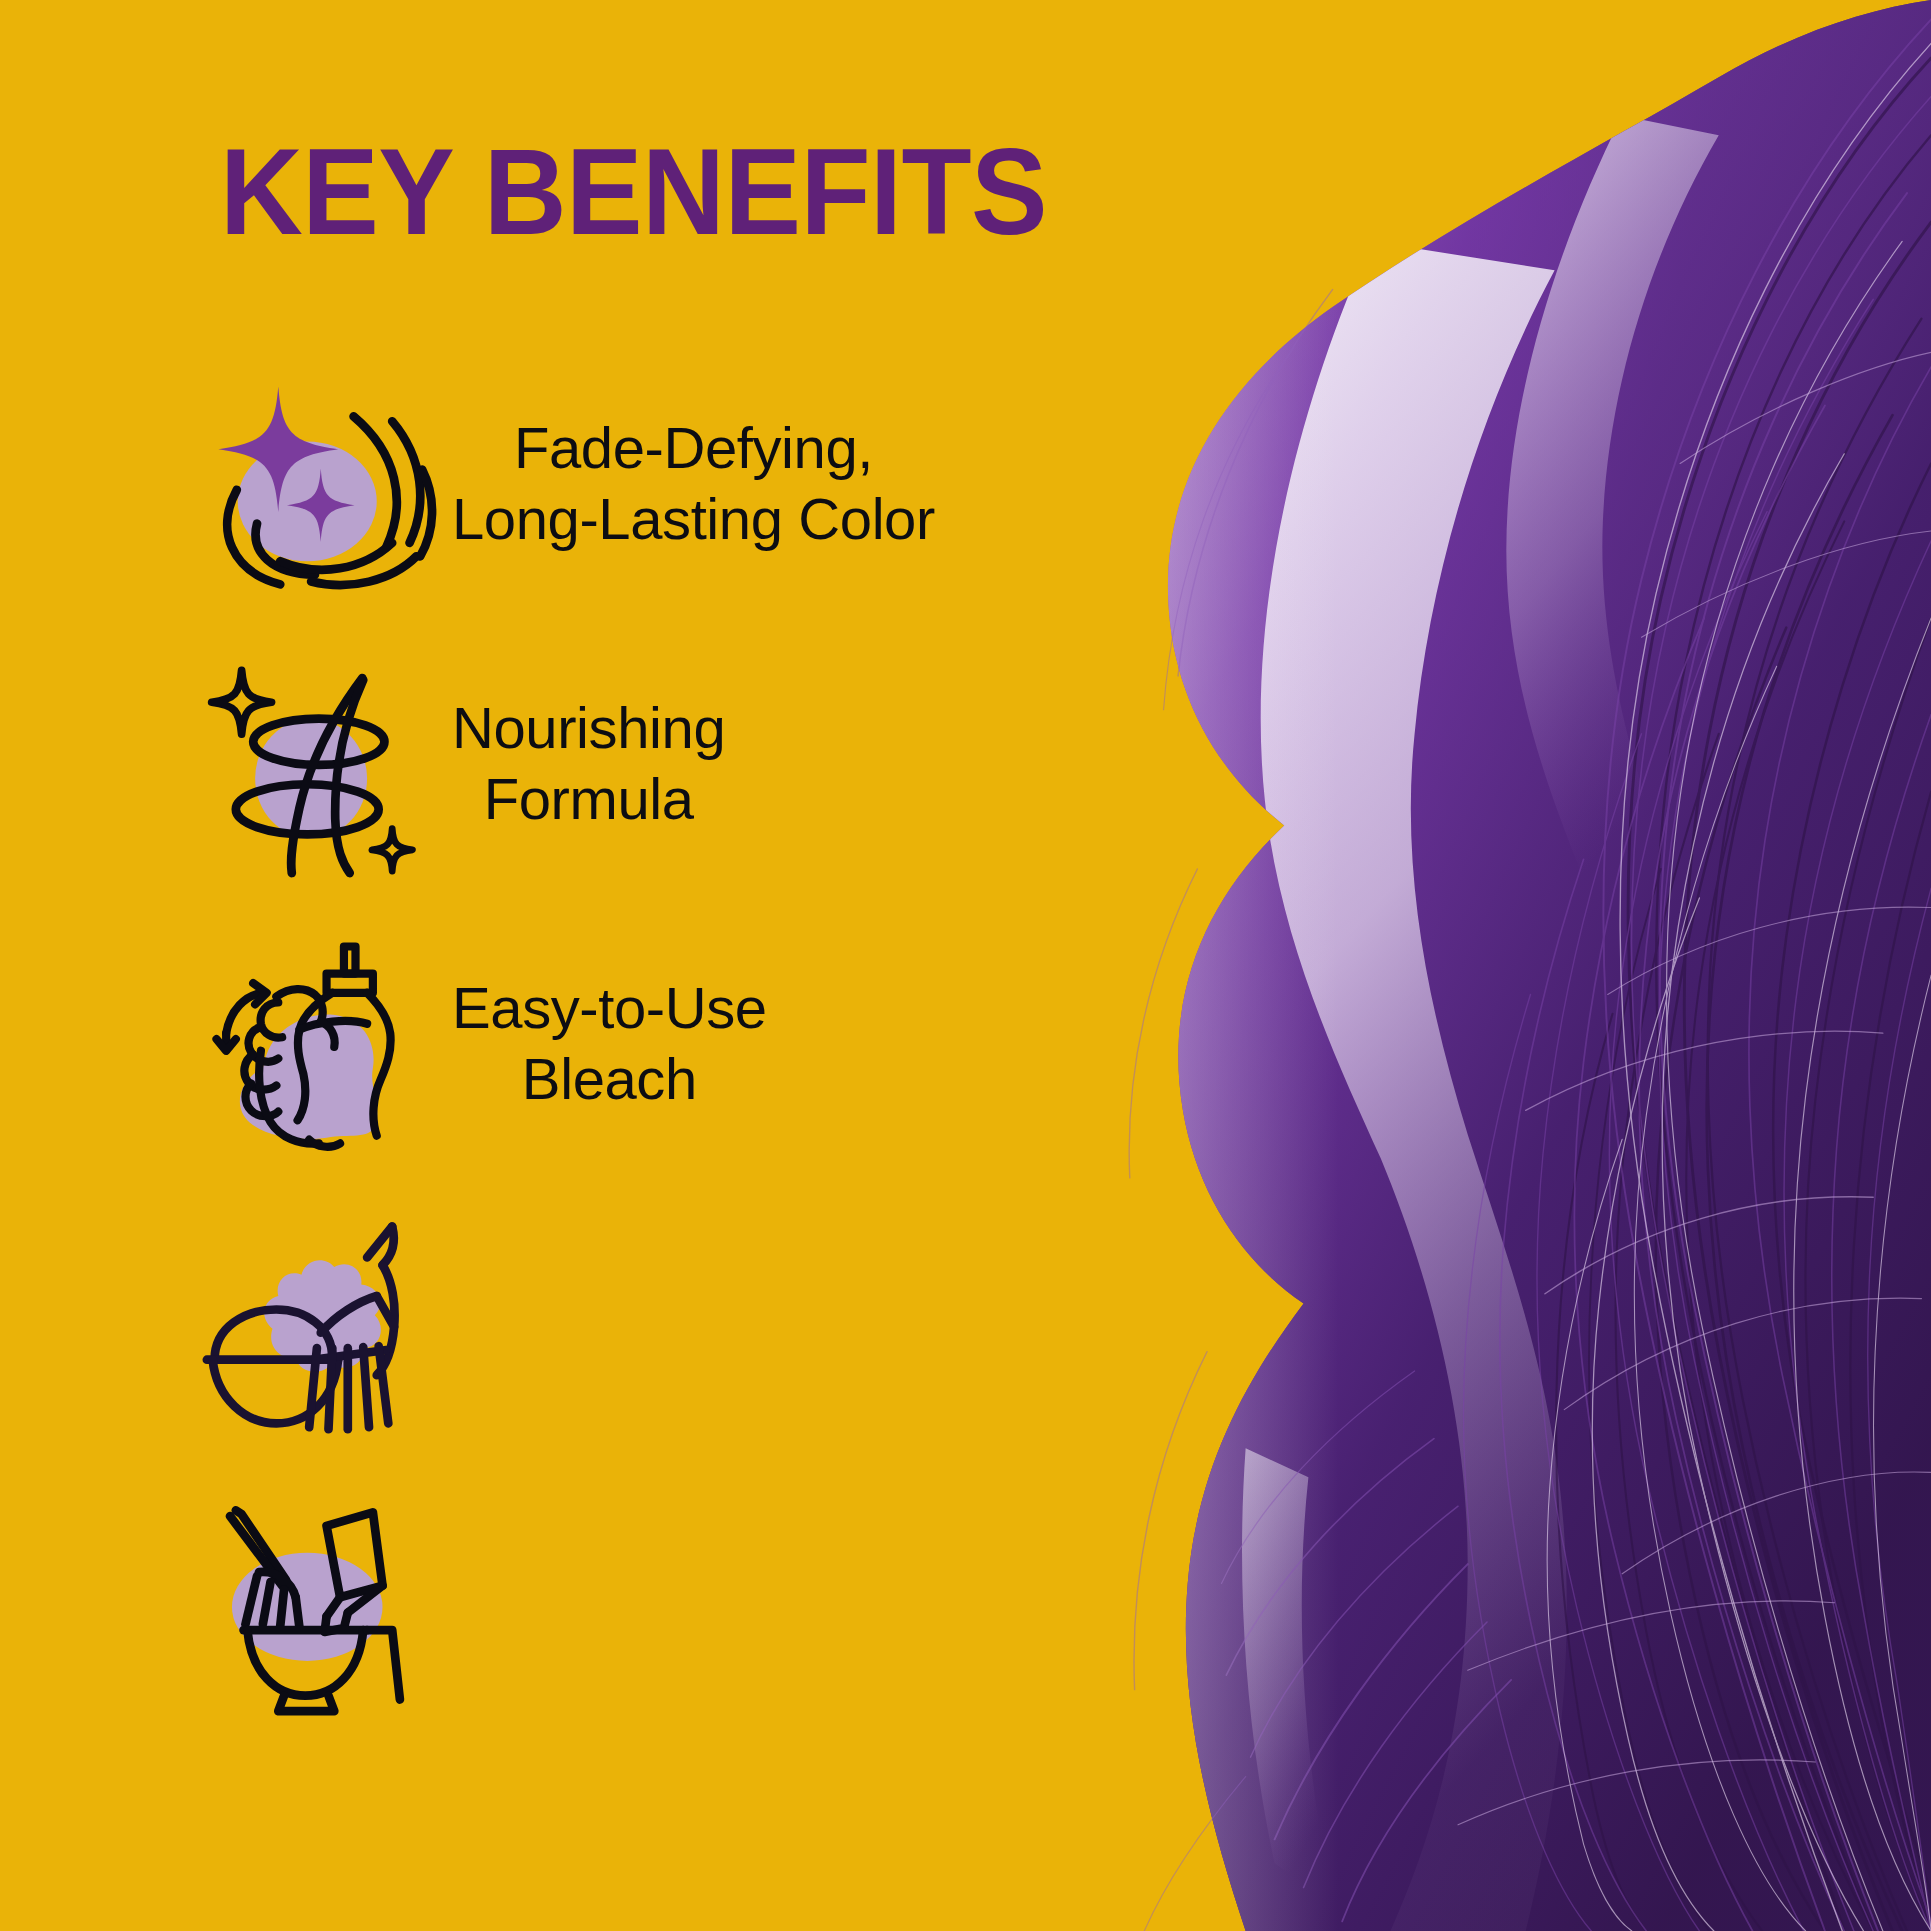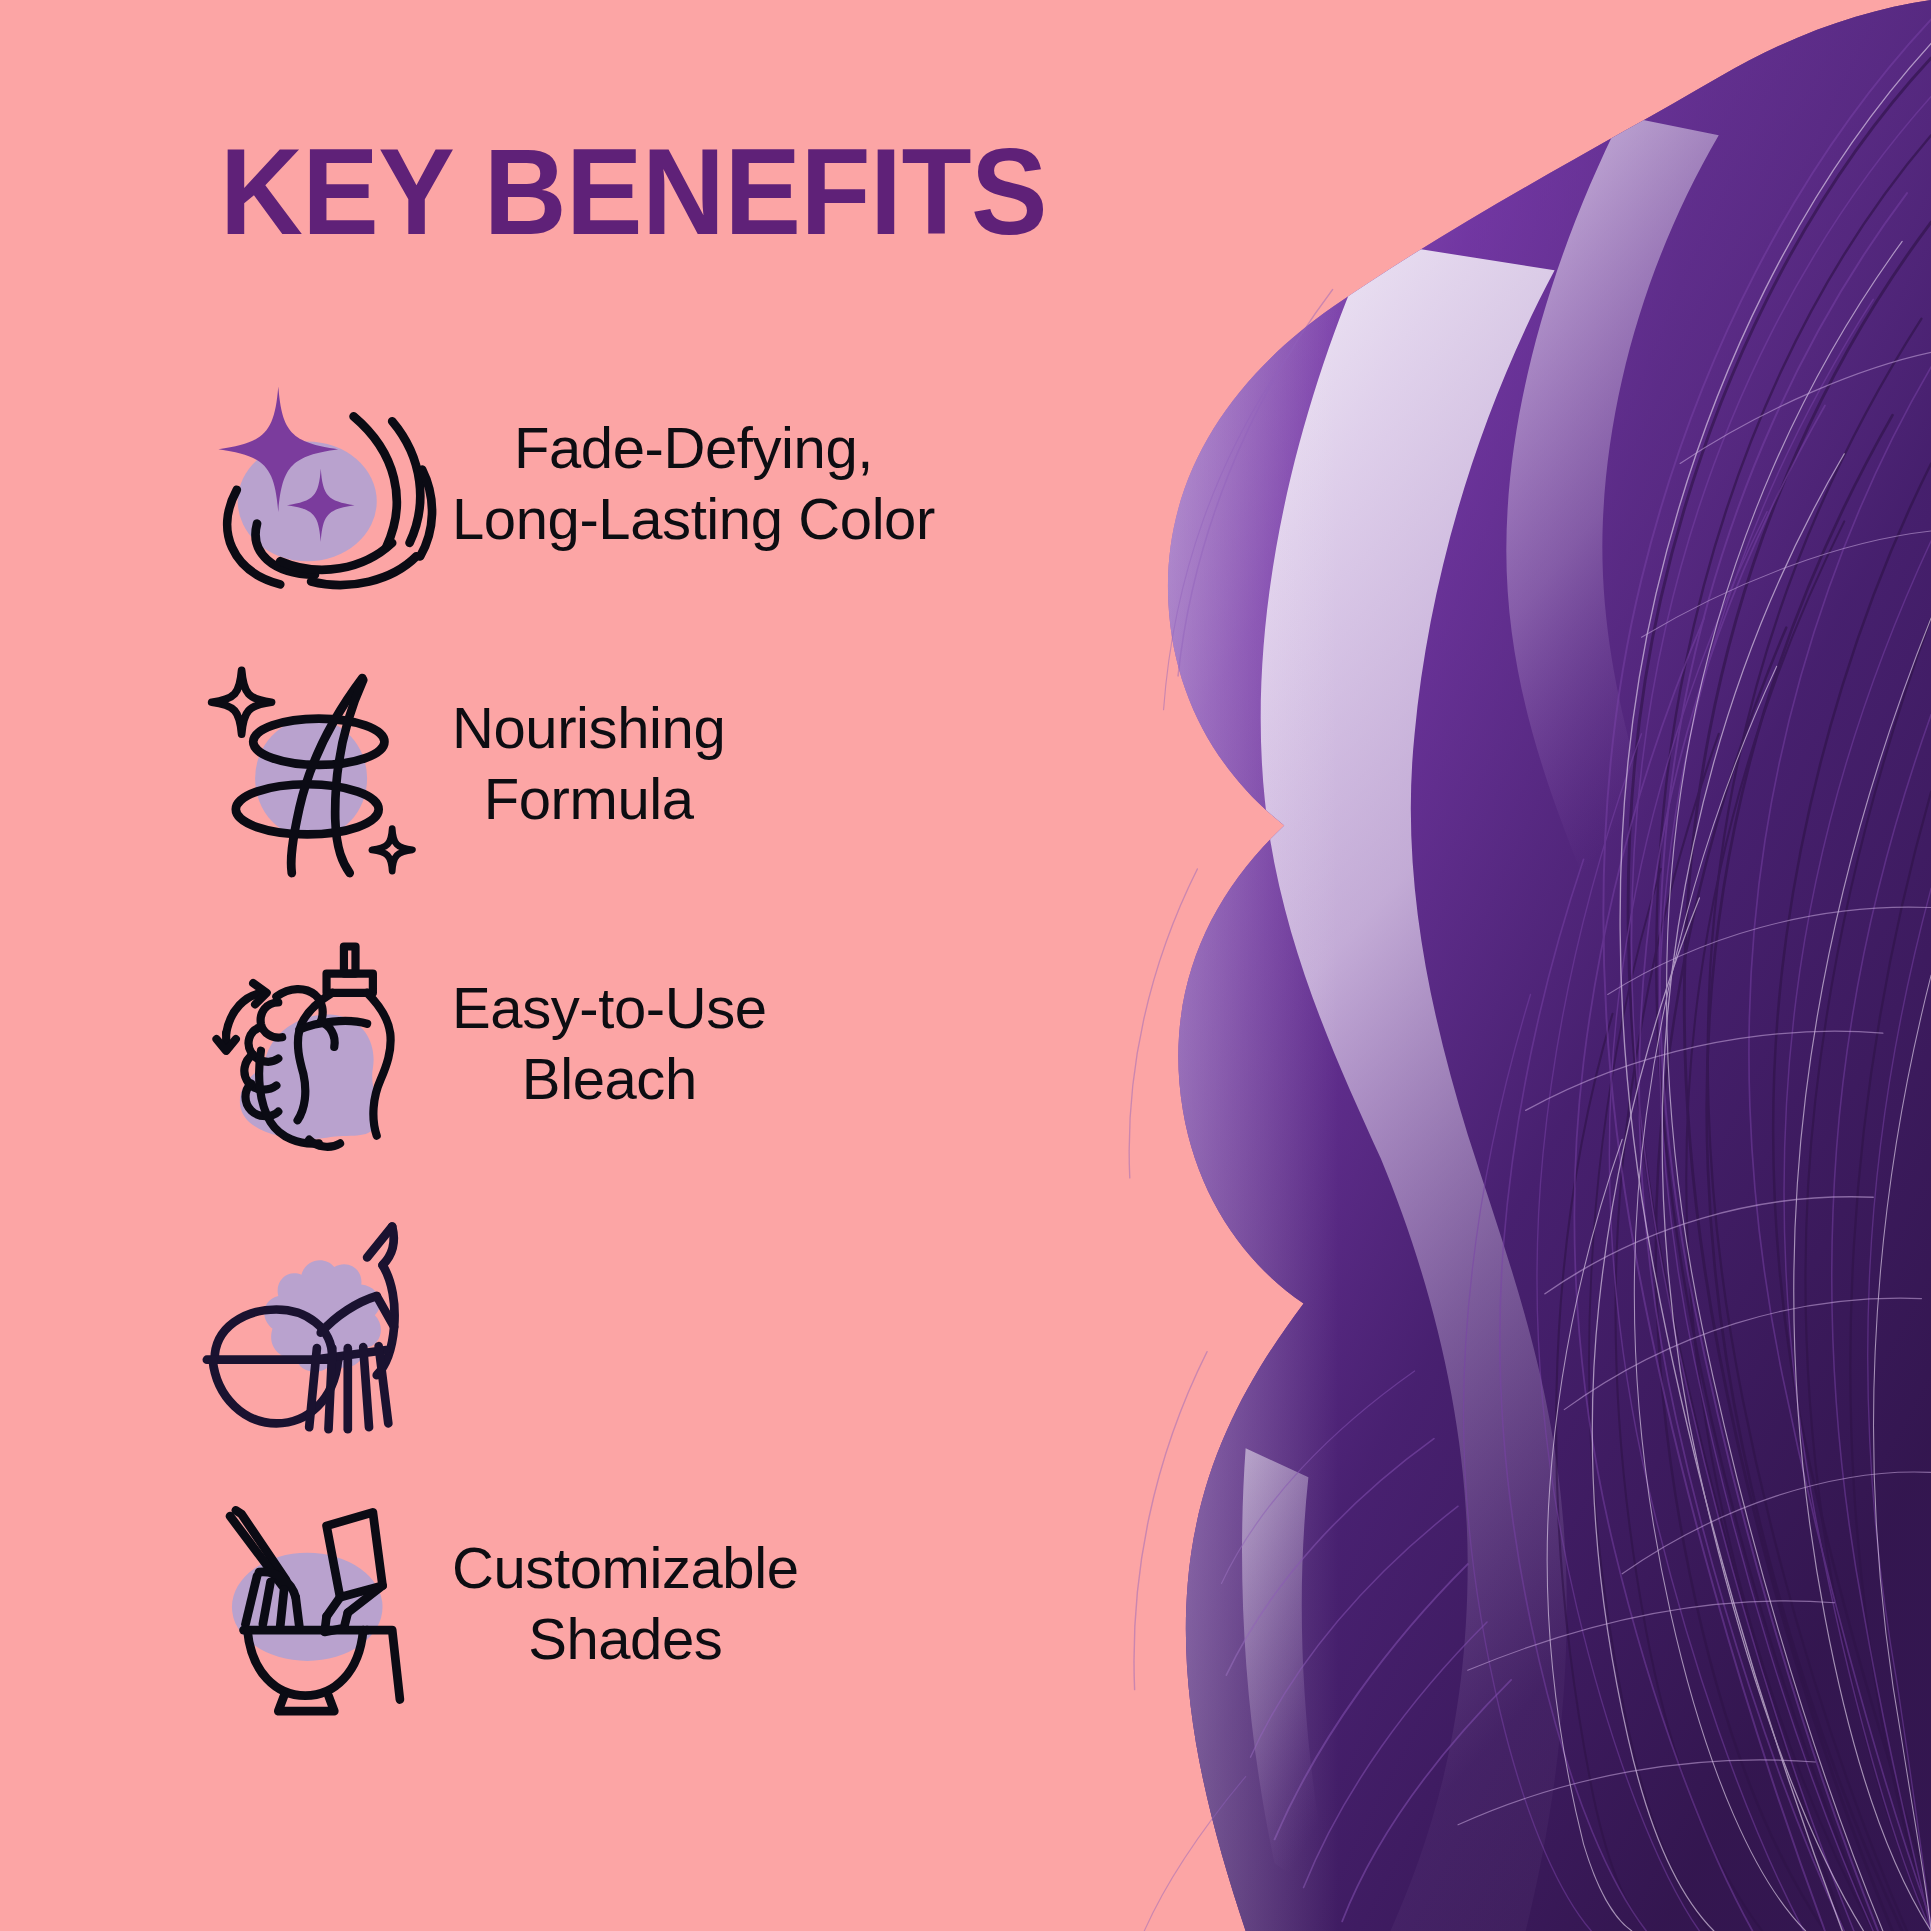--- a/index.html
+++ b/index.html
@@ -11,21 +11,21 @@
     height: 1931px;
     overflow: hidden;
     background: #F7F2F8;
     font-family: "Liberation Sans", sans-serif;
   }
 
   #stage {
     position: relative;
     width: 1931px;
     height: 1931px;
-    background: #fca5a5;
+    background: #eab308;
     overflow: hidden;
   }
 
   
   #hair-image {
     position: absolute;
     top: 0;
     right: 0;
     width: 1139px;
     height: 1931px;
@@ -367,19 +367,17 @@
             <path d="M150,124 L186,96"></path>
 
             <path d="M42,142 L170,142"></path>
             <path d="M46,142 C50,186 76,210 106,210 C136,210 162,186 166,142"></path>
             <path d="M84,210 L78,226 L136,226 L130,210"></path>
 
             <path d="M170,142 L196,142 L204,214"></path>
           </g>
         </svg>
       </div>
-      <div class="benefit-label">Customizable
-Shades</div>
     </div>
 
   </div>
 </div>
 
 
 </body></html>

